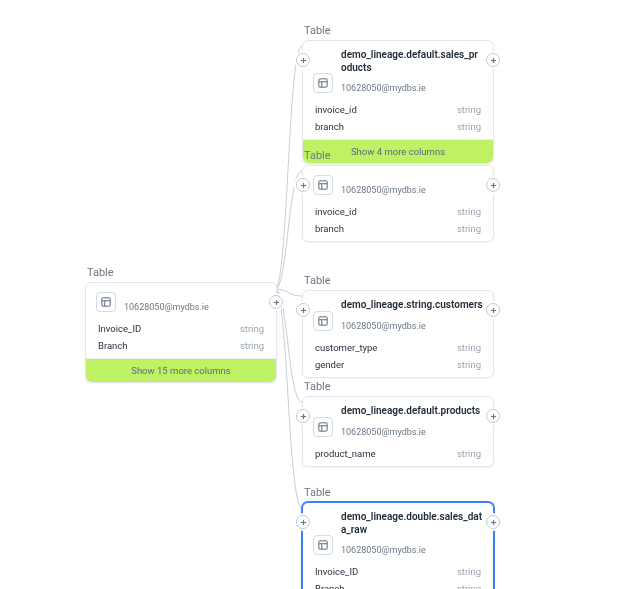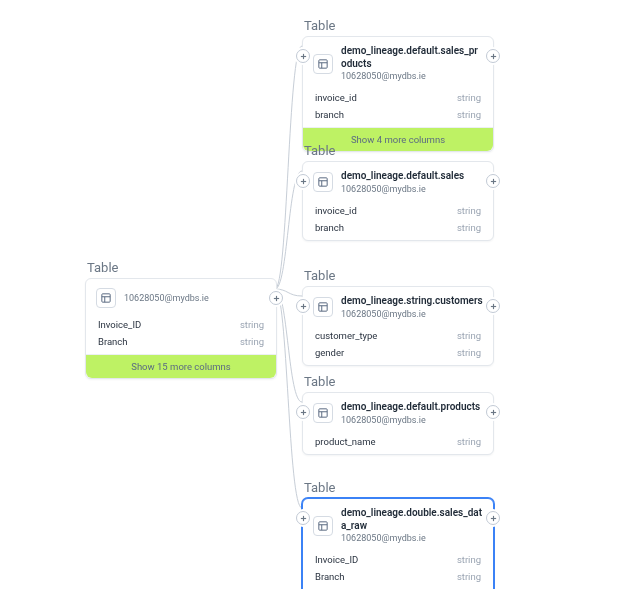--- a/index.html
+++ b/index.html
@@ -2,27 +2,27 @@
 <html><head>
 <meta charset="utf-8">
 <style>
   html,body{margin:0;padding:0;width:627px;height:589px;background:#fff;font-family:-apple-system,BlinkMacSystemFont,"Segoe UI",Roboto,Arial,sans-serif;overflow:hidden}
   .canvas{position:relative;width:627px;height:589px;
     background-image:radial-gradient(circle,#d8dde3 0.6px,transparent 0.6px);
     background-size:6px 6px;background-position:0 0}
   svg.edges{position:absolute;inset:0;width:627px;height:589px;pointer-events:none}
   svg.edges path{fill:none;stroke:#c7ced7;stroke-width:1}
   .node{position:absolute}
-  .tag{font-size:13px;color:#6b7785;margin:0 0 3px 2px}
+  .tag{font-size:11px;color:#6b7785;margin:6px 0 3px 2px}
   .card{width:190px;background:#fff;border:1px solid #e3e7ec;border-radius:6px;box-shadow:0 1px 2px rgba(20,30,50,.05);position:relative}
   .card.selected{border-color:#3b82f6;box-shadow:0 0 0 1px #3b82f6}
-  .head{display:flex;align-items:center;gap:8px;padding:8px 10px 6px 10px}
+  .head{display:flex;align-items:flex-end;gap:8px;padding:8px 10px 6px 10px}
   .icon-box{width:18px;height:18px;border:1px solid #d5dbe3;border-radius:4px;display:flex;align-items:center;justify-content:center;flex:none;margin-top:1px}
   .title{font-size:10px;font-weight:600;color:#1f2a37;line-height:1.25;word-break:break-all}
-  .sub{font-size:9px;color:#6b7785;margin-top:1px}
+  .sub{font-size:9px;color:#6b7785;margin-top:9px}
   .cols{padding:2px 0 4px 0}
   .col{display:flex;justify-content:space-between;align-items:flex-start;padding:3px 12px;font-size:9.5px}
   .cname{color:#2a3340}
   .ctype{color:#9aa4b2}
   .more{background:#bef264;border-top:1px solid #eceff3;text-align:center;font-size:9.5px;color:#5b6b82;padding:6px 0;border-radius:0 0 6px 6px;cursor:pointer}
   .port{position:absolute;width:12px;height:12px;border-radius:50%;background:#fff;border:1px solid #c2cad5;display:flex;align-items:center;justify-content:center;box-shadow:0 0 0 2px #fff}
   .port svg{display:block}
   .port.left{left:-7px}
   .port.right{right:-7px}
 </style>
@@ -121,21 +121,20 @@
     <div class="card">
       <div class="head">
         <span class="icon-box">
           <svg width="10" height="10" viewBox="0 0 12 12">
                 <rect x="1" y="1" width="10" height="10" rx="1" fill="none" stroke="#5b6b82" stroke-width="1.2"></rect>
                 <line x1="1" y1="4.5" x2="11" y2="4.5" stroke="#5b6b82" stroke-width="1.2"></line>
                 <line x1="4.5" y1="4.5" x2="4.5" y2="11" stroke="#5b6b82" stroke-width="1.2"></line>
               </svg>
         </span>
         <div>
-          <div class="title">demo_lineage.default.sales</div>
           <div class="sub">10628050@mydbs.ie</div>
         </div>
       </div>
       <div class="cols">
             <div class="col">
               <span class="cname">invoice_id</span>
               <span class="ctype">string</span>
             </div>
             <div class="col">
               <span class="cname">branch</span>

